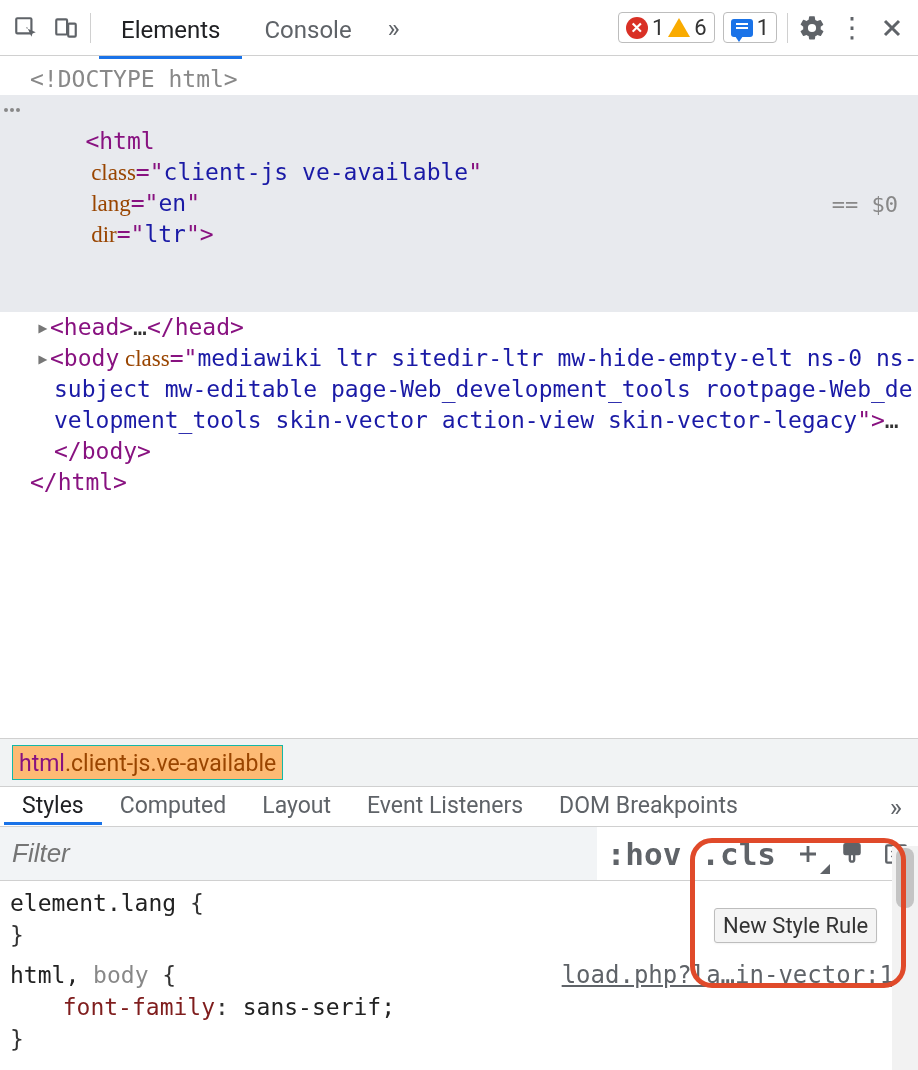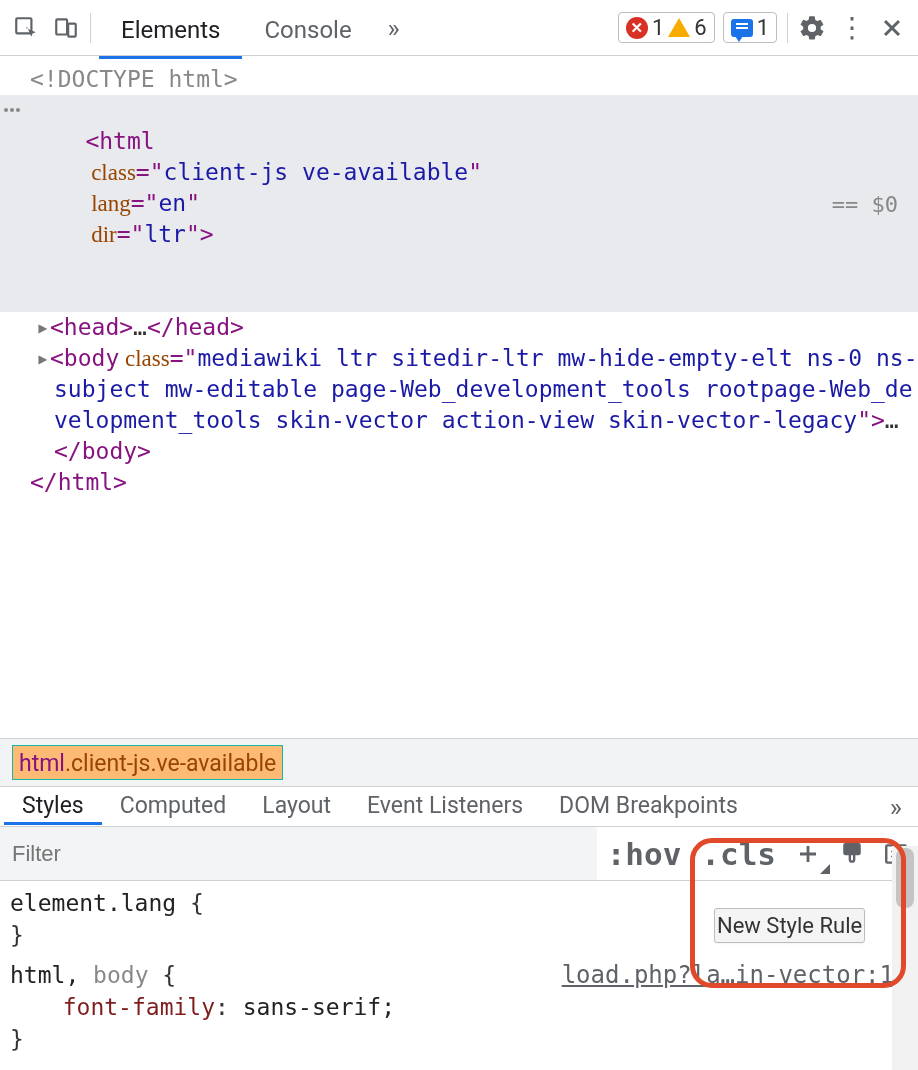--- a/index.html
+++ b/index.html
@@ -137,21 +137,21 @@
   .subtab.active { color:#202124; border-bottom:3px solid #1a73e8; }
   .subtabs .more { margin-left:auto; padding:0 12px; color:#5f6368; cursor:pointer;}
   .styles-toolbar {
     display:flex; align-items:center;
     height:54px; border-bottom:1px solid #d0d0d0;
   }
   .filter-input {
     height:100%; flex:1; min-width:0;
     border:none; outline:none;
     background:#f2f4f6;
-    font-size:22px; padding:0 12px; color:#404040;
+    font-size:26px; padding:0 12px; color:#404040;font-style:italic;
   }
   .styles-toolbar .txtbtn {
     padding:0 10px; font-size:31px; font-weight:600; color:#5f6368;
     font-family: Menlo, Consolas, monospace;
     cursor:pointer;
   }
   .styles-toolbar .iconbtn {
     width:44px; height:44px;
     display:flex; align-items:center; justify-content:center;
     color:#5f6368; cursor:pointer;
@@ -182,21 +182,21 @@
   .highlight-box {
     position:absolute;
     left:690px; top:838px; width:216px; height:150px;
     border:5px solid #e04a2a; border-radius:22px;
     pointer-events:none;
   }
   .tooltip {
     position:absolute;
     left:714px; top:908px;
     background:#f4f4f4; border:1px solid #bdbdbd; border-radius:3px;
-    padding:4px 2px; font-size:22px; color:#333;
+    padding:4px 8px; font-size:22px; color:#333;
     box-shadow: 0 1px 2px rgba(0,0,0,0.05);
   }
   .plus-tri::after{
     content:""; position:absolute; right:0px; bottom:2px;
     border-left:5px solid transparent; border-top:5px solid transparent;
     border-right:5px solid #5f6368; border-bottom:5px solid #5f6368;
   }
 </style>
 </head>
 <body>

